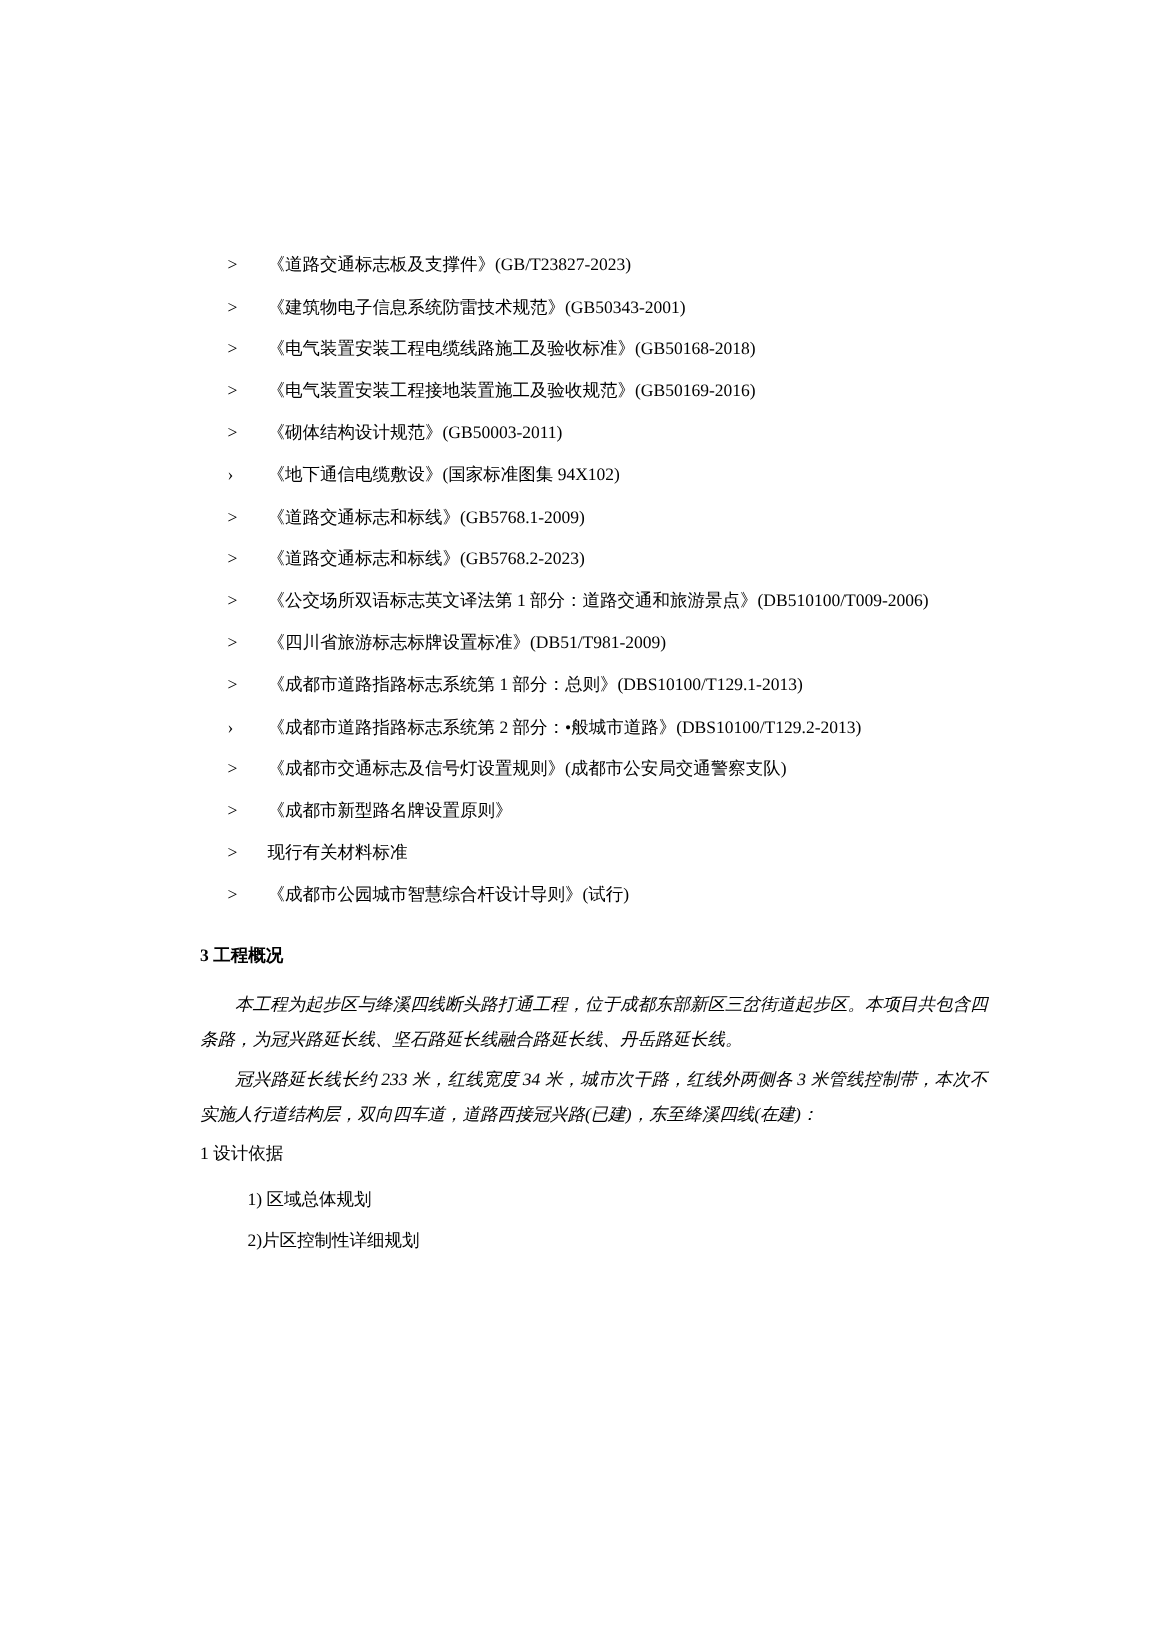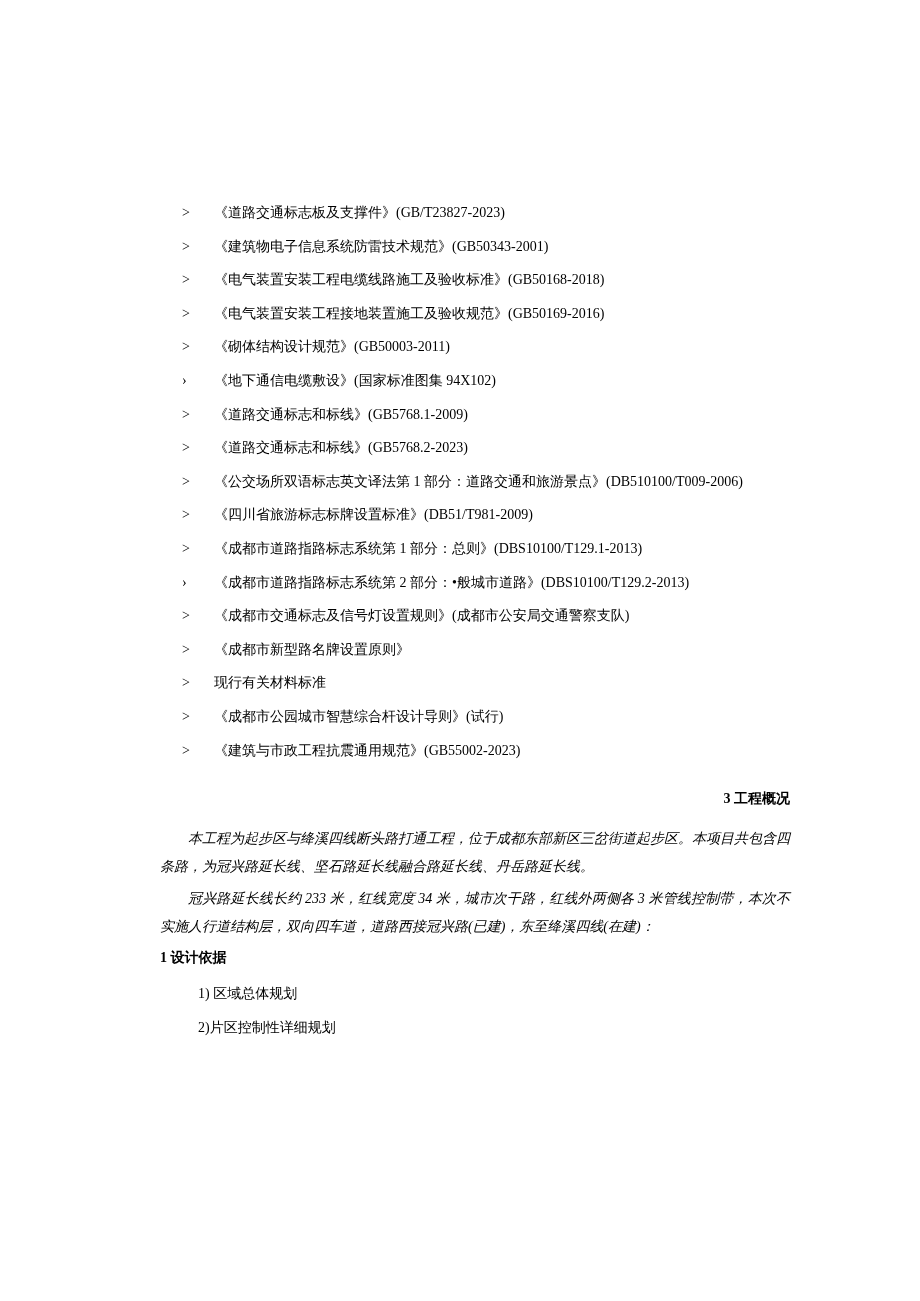--- a/index.html
+++ b/index.html
@@ -28,33 +28,32 @@
     }
     .bullet {
       display: inline-block;
       width: 16px;
     }
     .section-heading {
       font-weight: bold;
       margin-top: 12px;
       margin-bottom: 12px;
       margin-left: 30px;
-      text-align: right;
     }
     .body-text {
       text-indent: 2em;
       margin-left: 30px;
       margin-right: 0;
       margin-bottom: 4px;
       line-height: 2.0;
       text-align: justify;
       font-style: italic;
     }
     .sub-heading {
-      font-weight: bold;
+      font-weight: normal;
       margin-left: 30px;
       margin-top: 4px;
       margin-bottom: 10px;
     }
     .numbered-item {
       margin-left: 68px;
       margin-bottom: 7px;
     }
   </style>
 </head>
@@ -70,21 +69,20 @@
   <div class="standard-item"><span class="bullet">&gt;</span><span>《道路交通标志和标线》(GB5768.1-2009)</span></div>
   <div class="standard-item"><span class="bullet">&gt;</span><span>《道路交通标志和标线》(GB5768.2-2023)</span></div>
   <div class="standard-item"><span class="bullet">&gt;</span><span>《公交场所双语标志英文译法第 1 部分：道路交通和旅游景点》(DB510100/T009-2006)</span></div>
   <div class="standard-item"><span class="bullet">&gt;</span><span>《四川省旅游标志标牌设置标准》(DB51/T981-2009)</span></div>
   <div class="standard-item"><span class="bullet">&gt;</span><span>《成都市道路指路标志系统第 1 部分：总则》(DBS10100/T129.1-2013)</span></div>
   <div class="standard-item"><span class="bullet">›</span><span>《成都市道路指路标志系统第 2 部分：•般城市道路》(DBS10100/T129.2-2013)</span></div>
   <div class="standard-item"><span class="bullet">&gt;</span><span>《成都市交通标志及信号灯设置规则》(成都市公安局交通警察支队)</span></div>
   <div class="standard-item"><span class="bullet">&gt;</span><span>《成都市新型路名牌设置原则》</span></div>
   <div class="standard-item"><span class="bullet">&gt;</span><span>现行有关材料标准</span></div>
   <div class="standard-item"><span class="bullet">&gt;</span><span>《成都市公园城市智慧综合杆设计导则》(试行)</span></div>
-  <div class="standard-item"><span class="bullet">&gt;</span><span>《建筑与市政工程抗震通用规范》(GB55002-2023)</span></div>
 </div>
 
 <div class="section-heading">3 工程概况</div>
 
 <div class="body-text">本工程为起步区与绛溪四线断头路打通工程，位于成都东部新区三岔街道起步区。本项目共包含四条路，为冠兴路延长线、坚石路延长线融合路延长线、丹岳路延长线。</div>
 <div class="body-text">冠兴路延长线长约 233 米，红线宽度 34 米，城市次干路，红线外两侧各 3 米管线控制带，本次不实施人行道结构层，双向四车道，道路西接冠兴路(已建)，东至绛溪四线(在建)：</div>
 
 <div class="sub-heading">1 设计依据</div>
 
 <div class="numbered-item">1) 区域总体规划</div>

